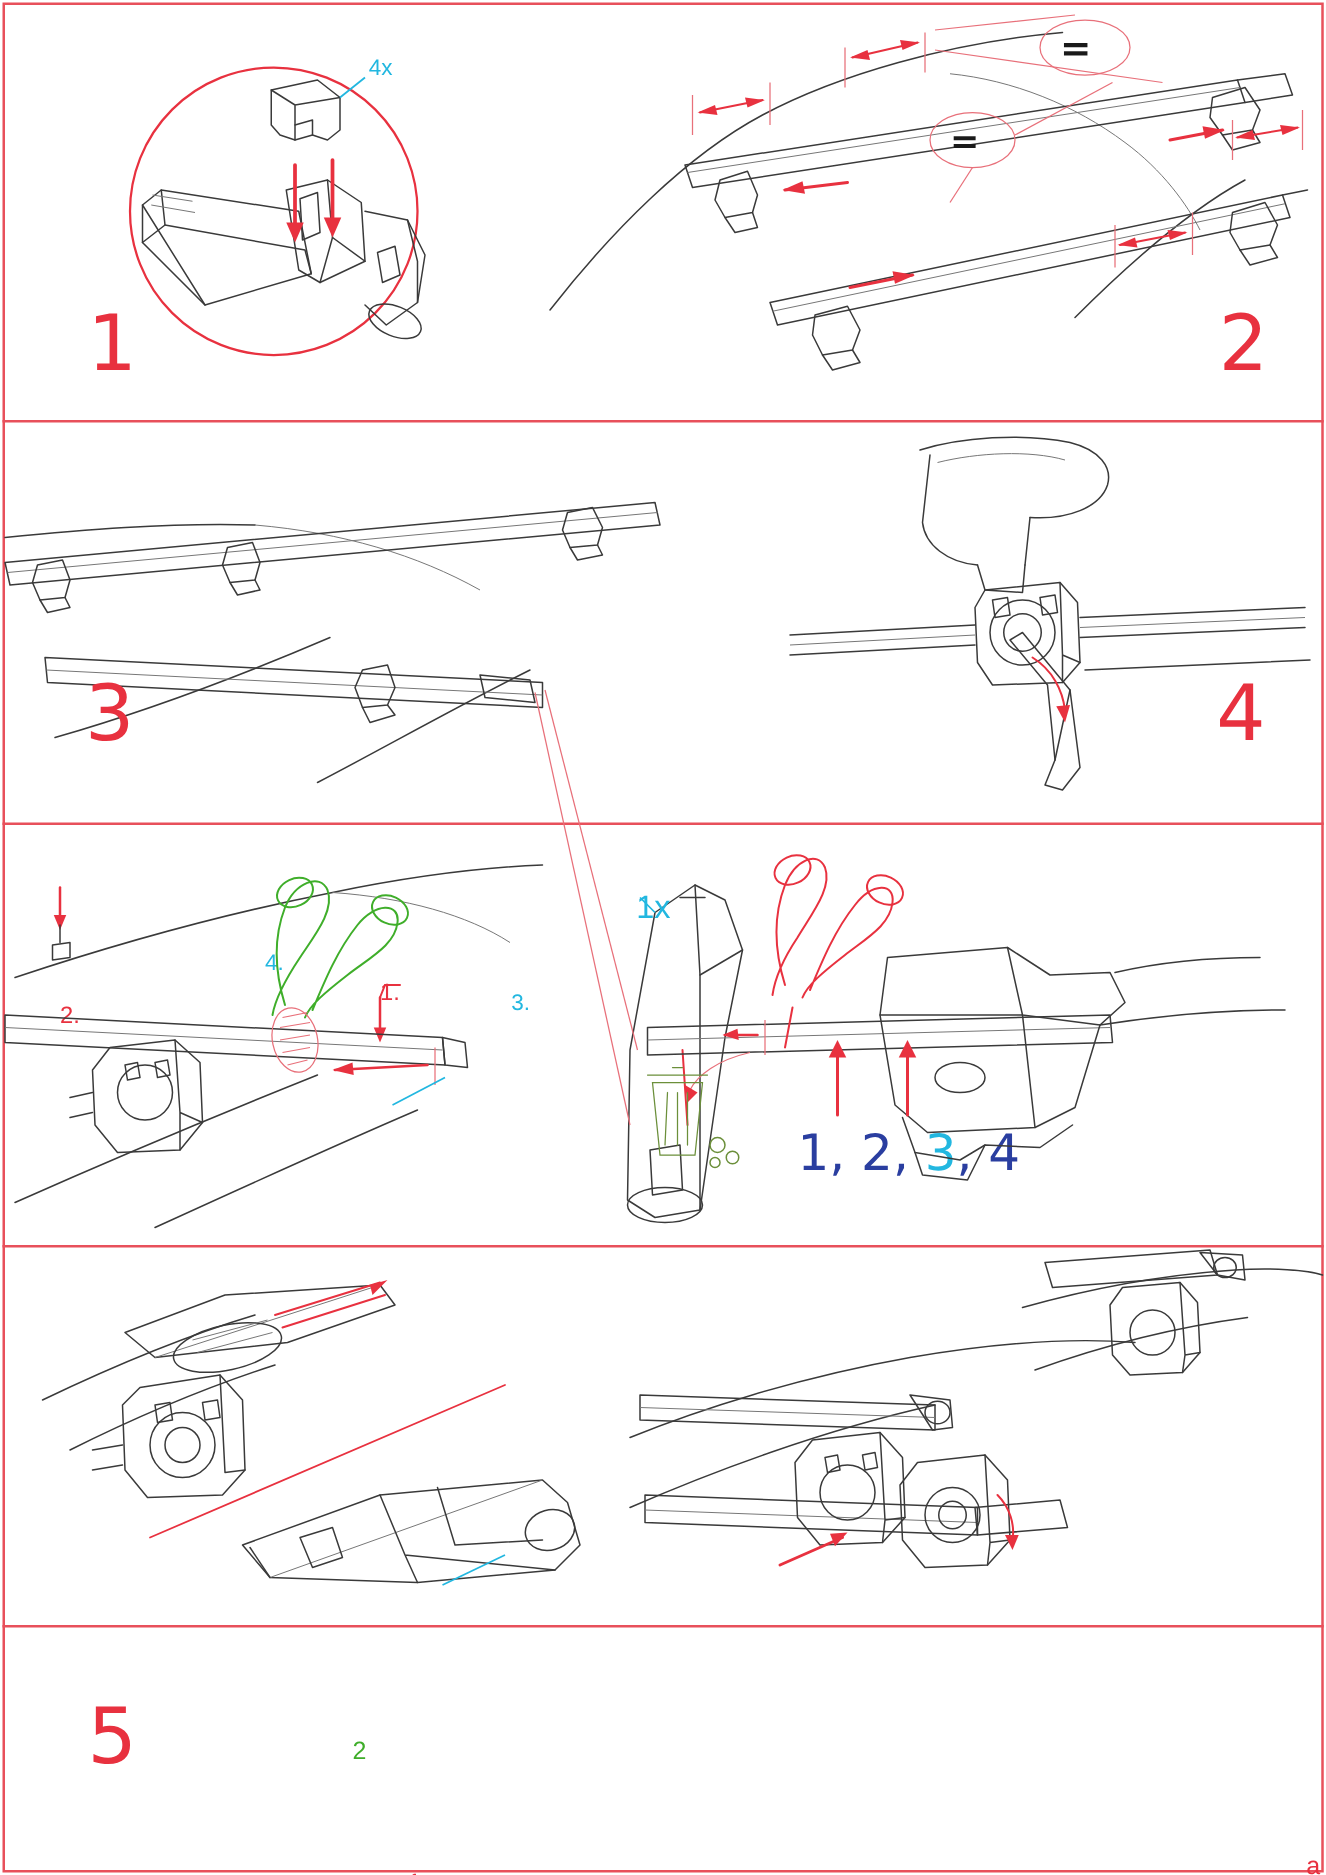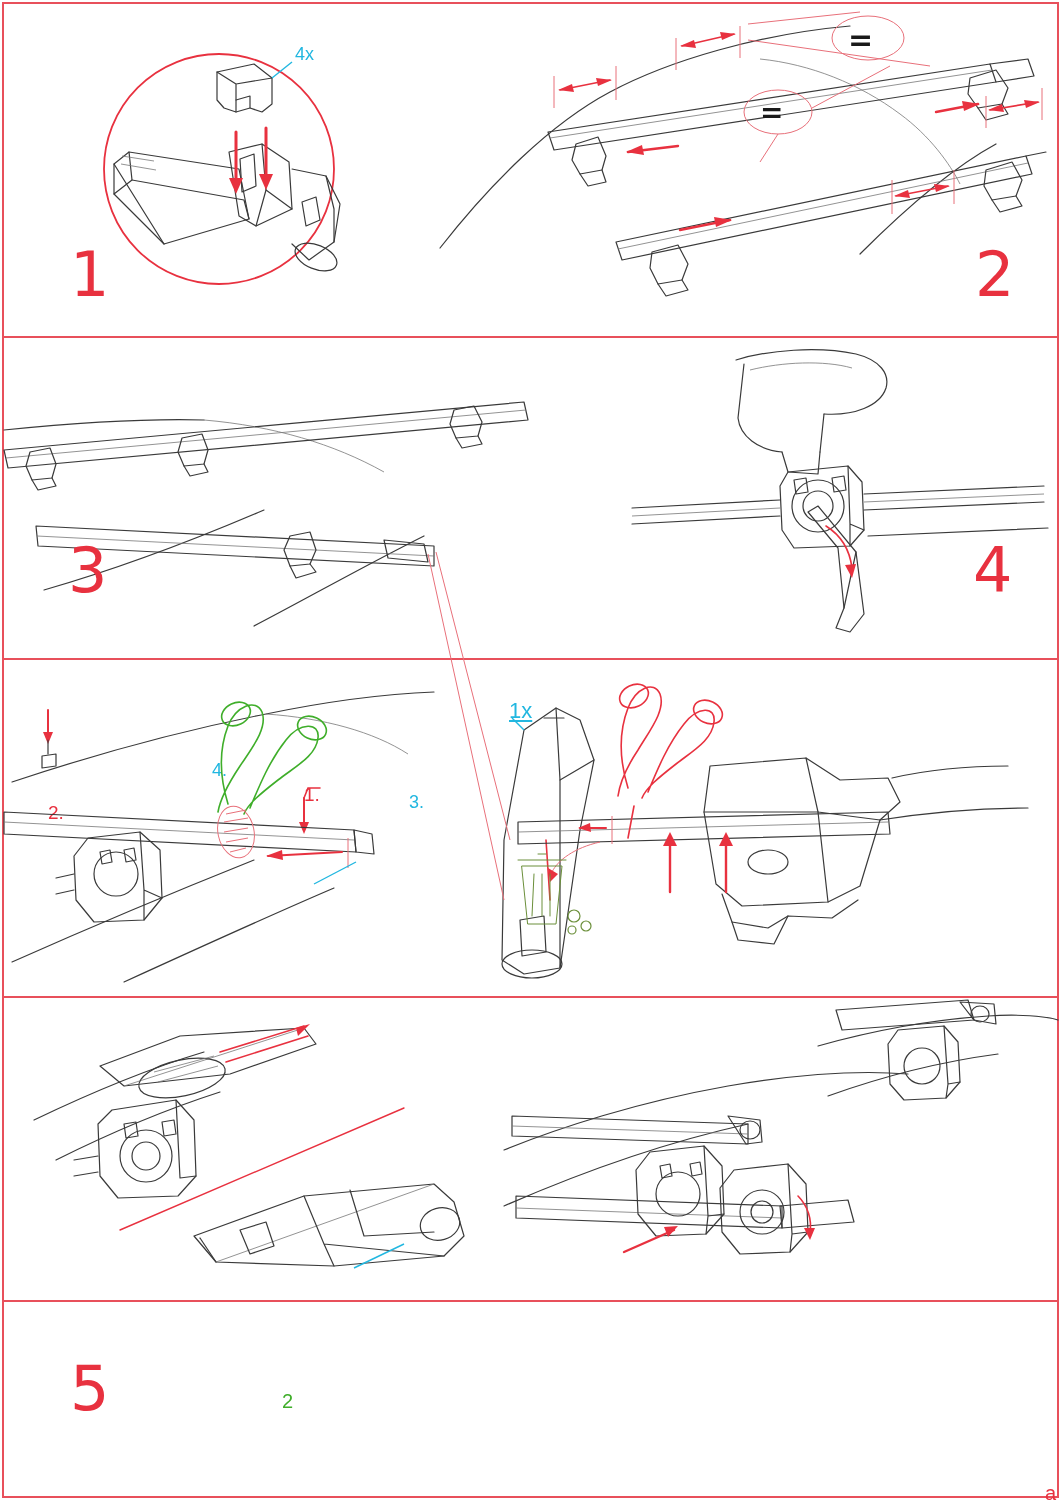--- a/index.html
+++ b/index.html
@@ -176,21 +176,21 @@
       <path fill="#e8313f" d="M300 494 l-5 -12 l10 0 z"></path>
       <path class="rd" d="M300 458 L304 448 L316 448"></path>
 
       <path class="rdthin" d="M424 214 L500 560"></path>
       <path class="rdthin" d="M432 212 L506 500"></path>
     </svg>
     <div class="lbl r" style="left:44px;top:462px;color:#e8313f;">2.</div>
     <div class="lbl r" style="left:300px;top:444px;color:#e8313f;">1.</div>
     <div class="lbl c" style="left:405px;top:452px;font-size:18px;">3.</div>
     <div class="lbl c" style="left:208px;top:420px;font-size:18px;">4.</div>
-    <div class="lbl c" style="left:505px;top:358px;font-size:22px;text-decoration:underline;">1x</div>
+    <div class="lbl c" style="left:505px;top:370px;font-size:26px;">1x</div>
     <div class="stepnum" style="left:64px;top:200px;">3</div>
   </div>
 
   <div class="panel" style="left:618px;top:340px;width:440px;height:316px;">
     <svg width="440" height="316">
 
       <path class="ln" d="M118 20 C150 10 200 6 238 14 C262 20 272 34 268 48 C262 66 236 76 206 74"></path>
       <path class="lnthin" d="M132 30 C164 22 206 20 234 28"></path>
       <path class="ln" d="M126 24 L120 78 C122 96 140 110 164 112"></path>
       <path class="ln" d="M206 74 L202 112"></path>
@@ -207,20 +207,23 @@
       <path class="ln" d="M246 154 L426 146 M246 170 L426 162"></path>
       <path class="lnthin" d="M14 176 L162 168 M246 162 L426 154"></path>
       <path class="ln" d="M250 196 L430 188"></path>
 
       <path class="ln" d="M200 166 L238 212 L246 274 L232 292 L218 288 L226 268 L220 208 L190 172 Z" fill="#fff"></path>
       <path class="ln" d="M238 212 L226 268"></path>
 
       <path class="rd" d="M208 186 C224 196 232 212 234 228"></path>
       <path fill="#e8313f" d="M234 238 l-7 -13 l11 -1 z"></path>
     </svg>
+    <div class="numseq" style="left:20px;top:560px;">
+      <span class="blue">1</span><span class="blue">,&nbsp;</span><span class="blue">2</span><span class="blue">,&nbsp;</span><span class="cyan">3</span><span class="blue">,&nbsp;</span><span class="blue">4</span>
+    </div>
     <div class="stepnum" style="left:355px;top:200px;">4</div>
   </div>
 
   <div class="panel" style="left:4px;top:662px;width:480px;height:332px;">
     <svg width="480" height="332">
 
       <path class="ln" d="M8 120 C80 96 170 70 262 52 C320 40 380 32 430 30"></path>
       <path class="ln" d="M8 300 C80 268 170 230 250 198"></path>
       <path class="ln" d="M120 320 C190 288 260 256 330 226"></path>
       <path class="lnthin" d="M262 52 C320 56 370 70 404 92"></path>

